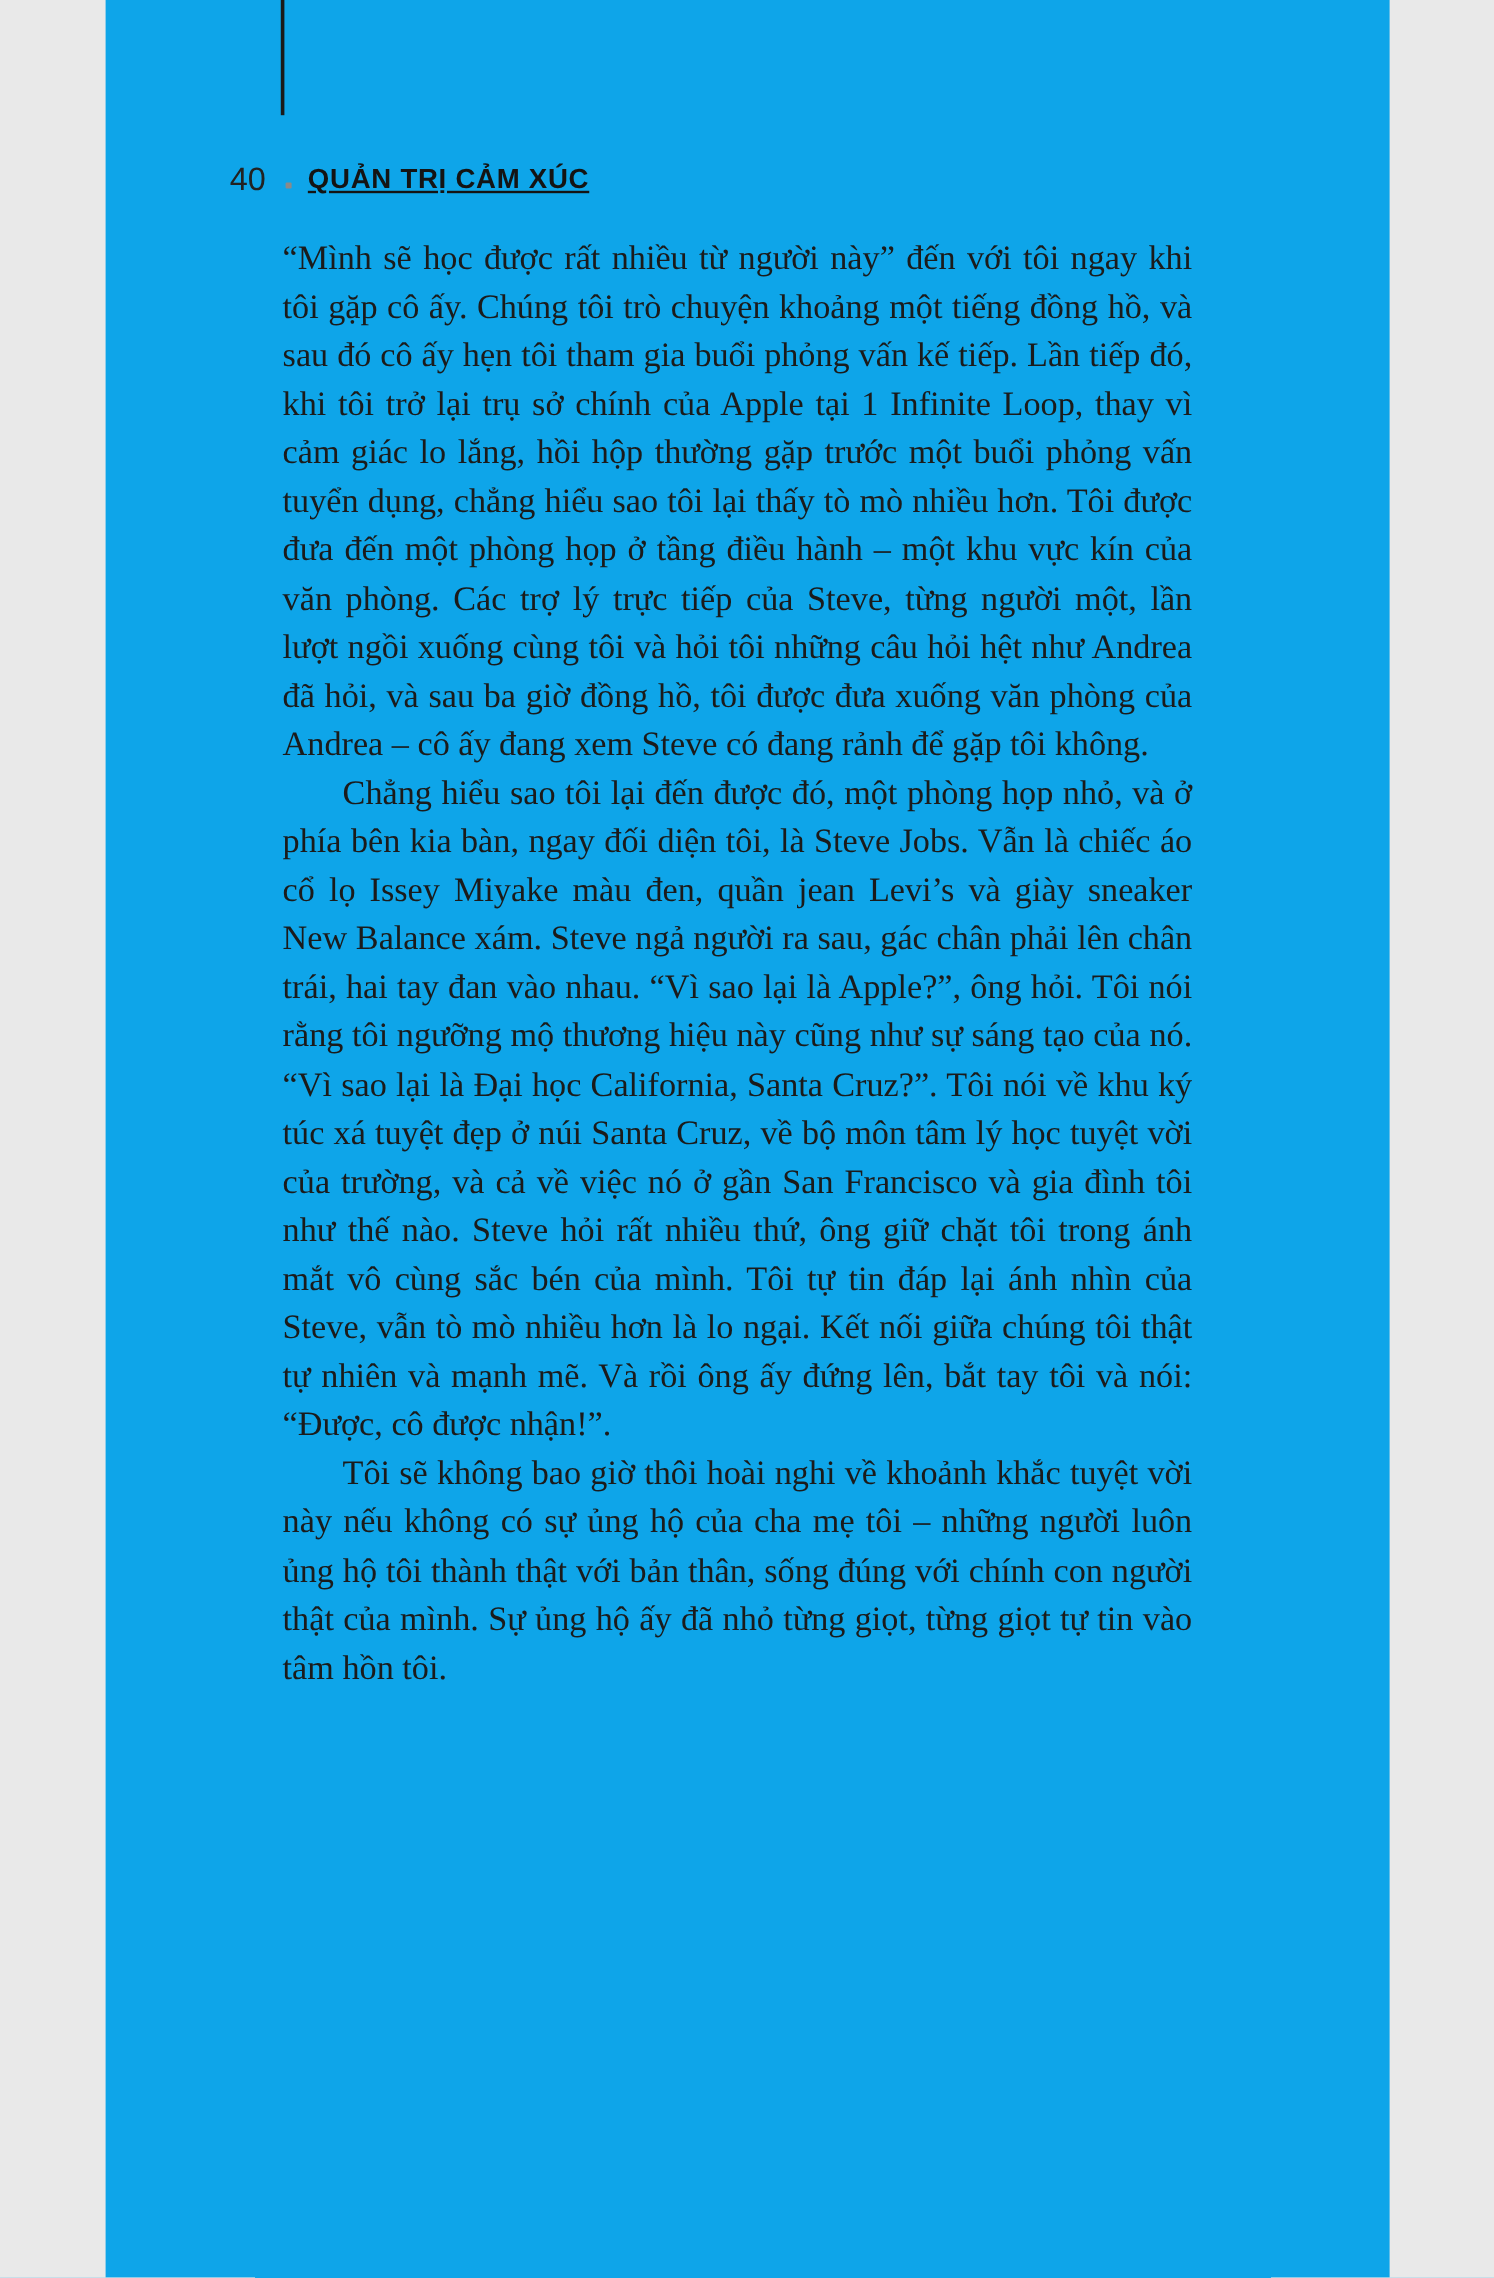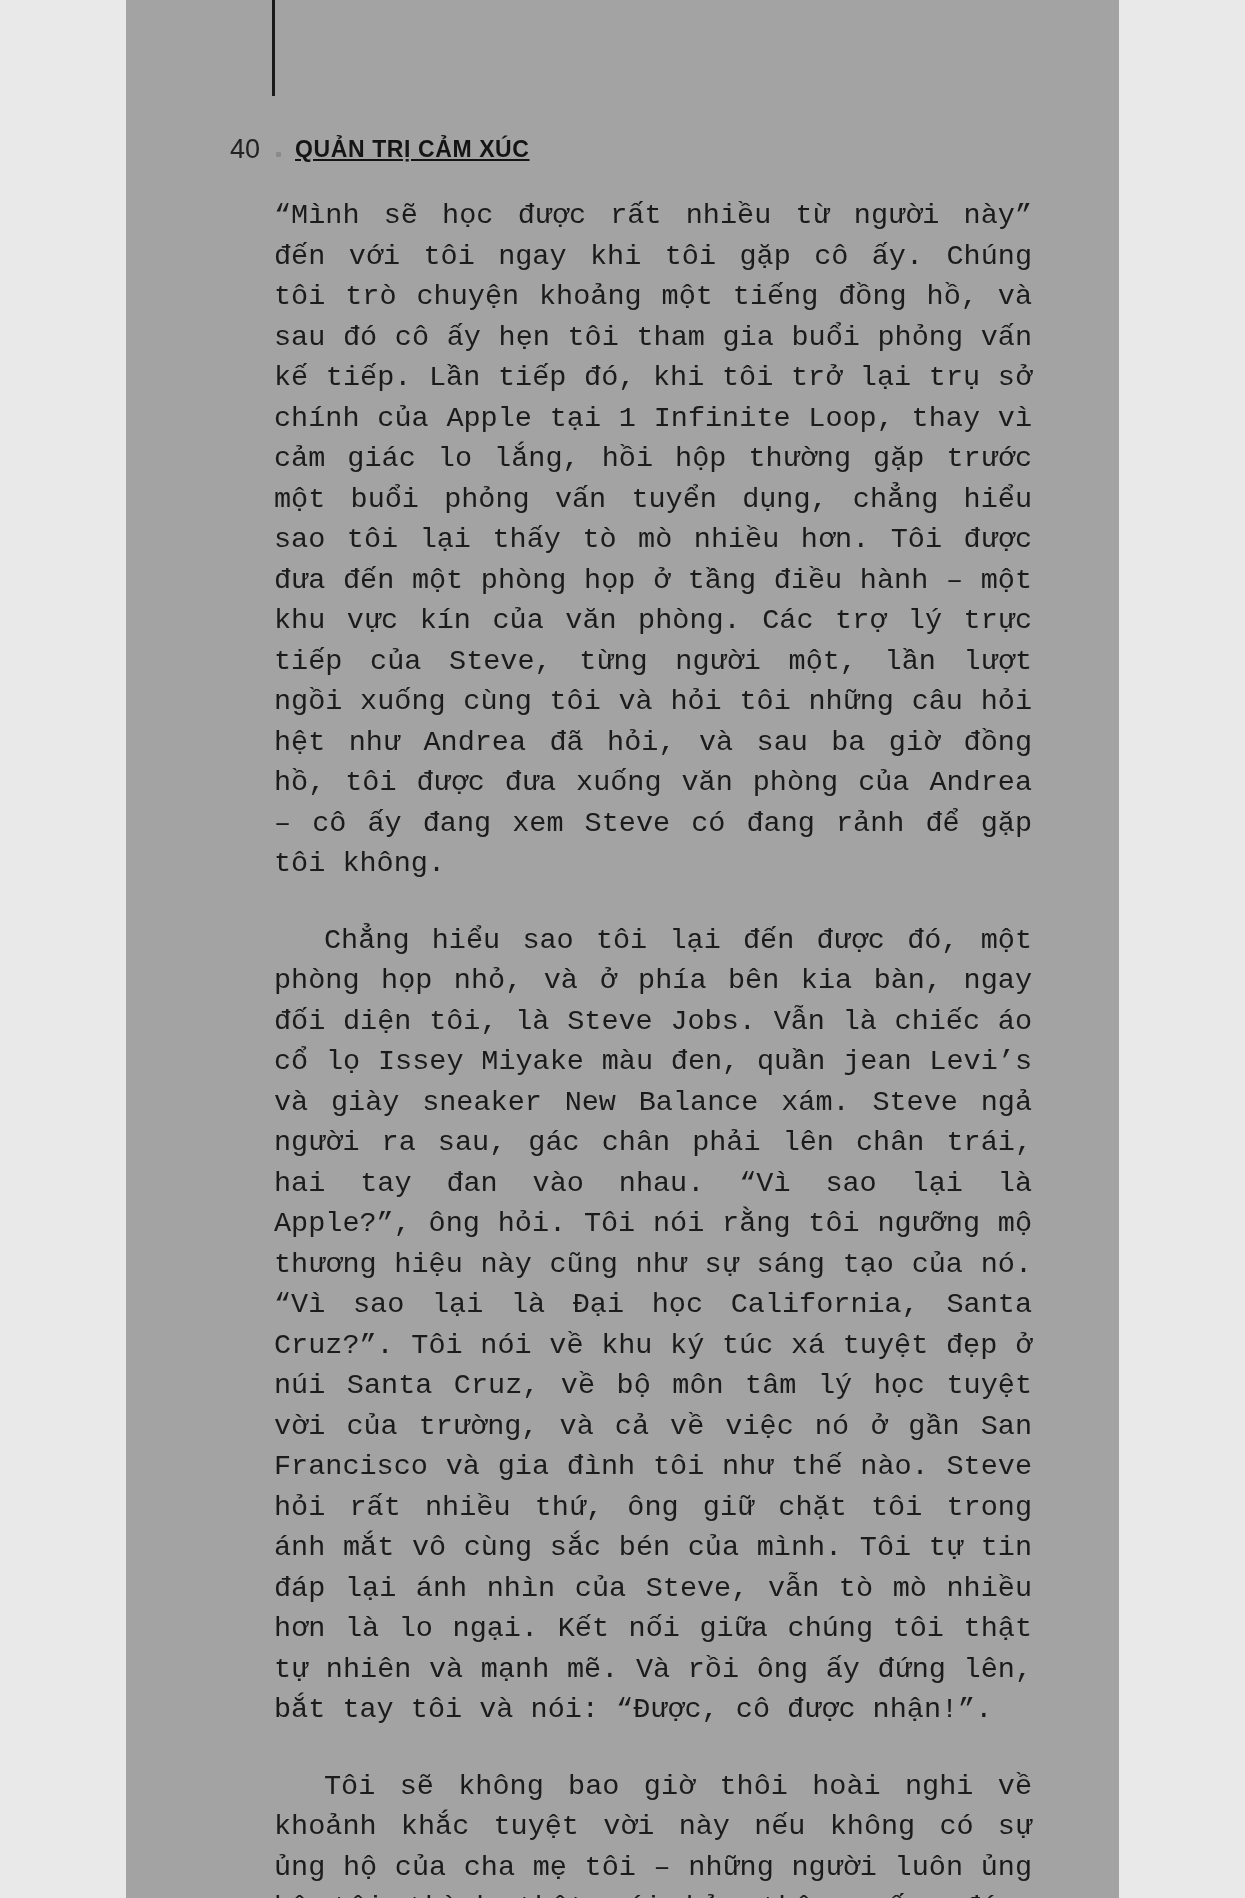--- a/index.html
+++ b/index.html
@@ -2,24 +2,24 @@
 <html><head>
 <meta charset="utf-8">
 <style>
   html, body {
     margin: 0;
     padding: 0;
     background: #e9e9e9;
   }
   .page {
     position: relative;
-    width: 993px;
+    width: 1070px;
     height: 1898px;
     margin: 0 auto;
-    background: #a3a3a3;
+    background: #0ea5e9;
     overflow: hidden;
     font-family: "Liberation Serif", serif;
   }
   .top-rule {
     position: absolute;
     left: 146px;
     top: 0;
     width: 3px;
     height: 96px;
     background: #1a1a1a;
@@ -60,25 +60,23 @@
     top: 196px;
     width: 758px;
     font-size: 28.5px;
     line-height: 40.5px;
     text-align: justify;
     color: #1b1b1b;
   }
   .para {
     margin: 0;
     padding: 0;
-    font-family: Liberation Mono, monospace;
   }
   .para.indent {
     text-indent: 50px;
-    margin-top: 36px;
   }
 </style>
 </head>
 <body>
 
 <div class="page">
 
   <div class="top-rule"></div>
 
   <header class="page-header">

